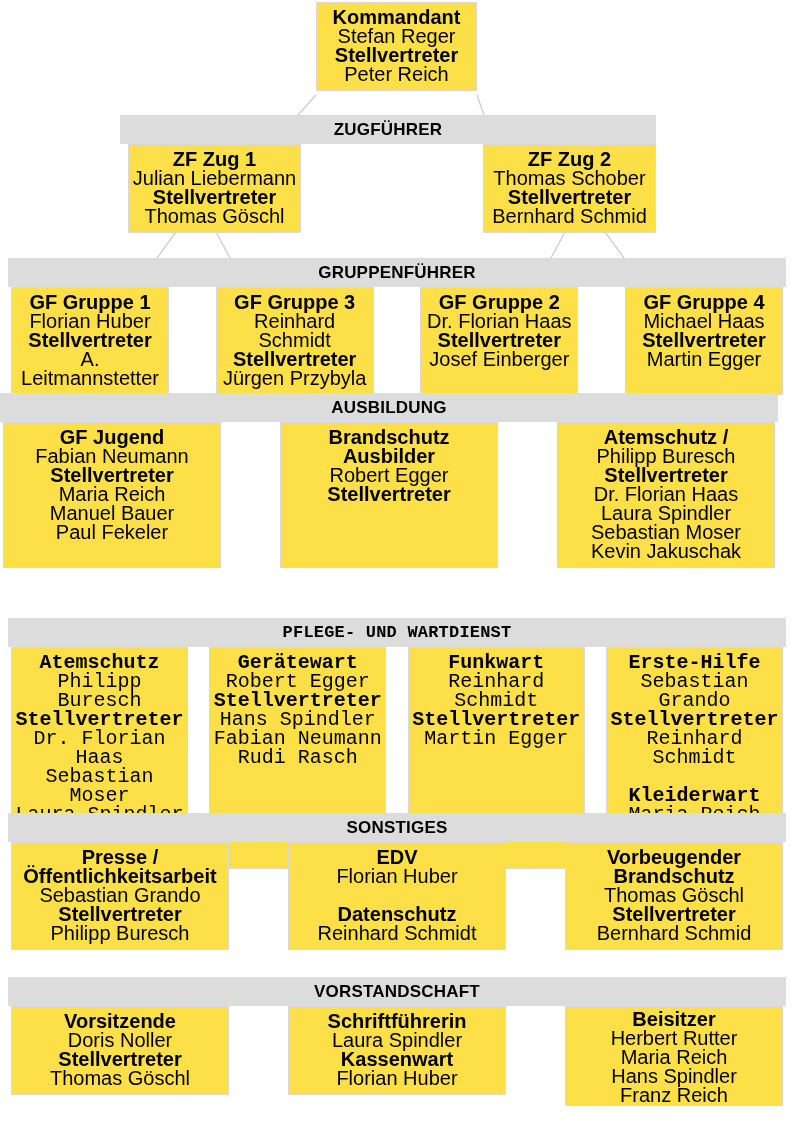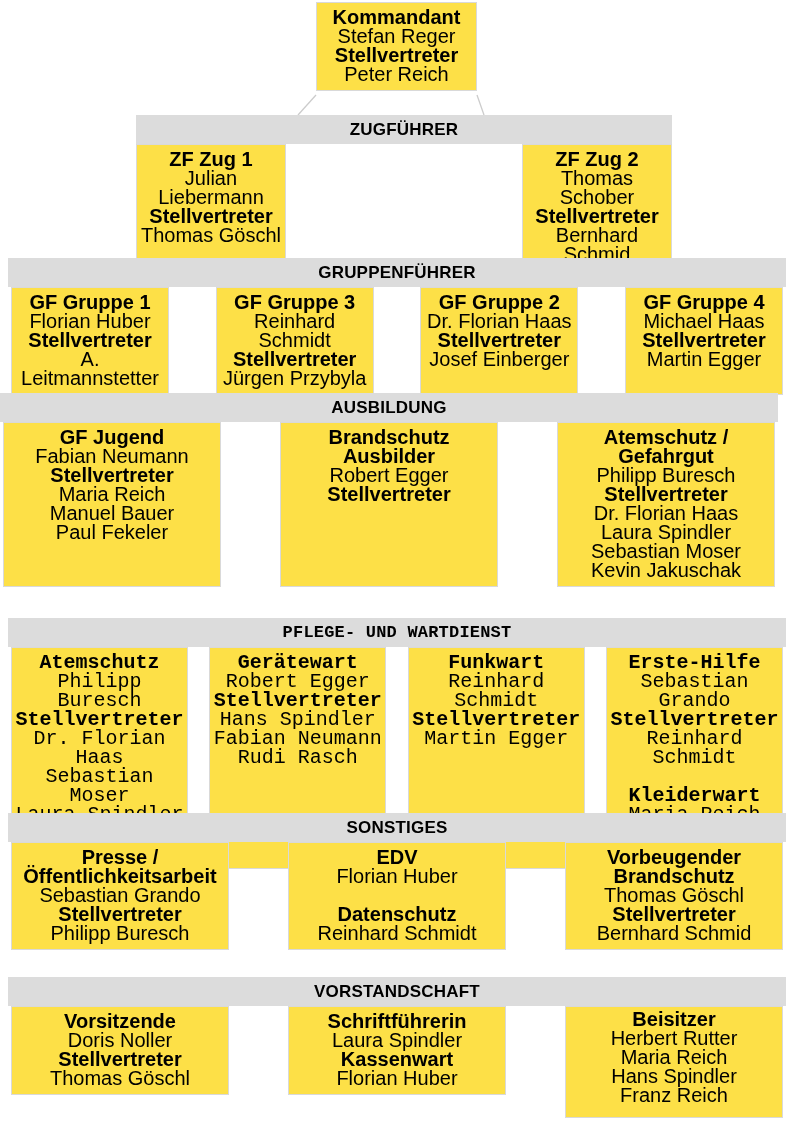--- a/index.html
+++ b/index.html
@@ -33,35 +33,35 @@
   .line.b{font-weight:bold;}
   .root-box{position:absolute;left:316px;top:2px;width:161px;}
   .section{position:absolute;}
   .bar{
     height:29px;line-height:29px;
     background:var(--section-bar);
     text-align:center;font-weight:bold;font-size:17px;
     letter-spacing:0.2px;
   }
   .box-row{display:flex;align-items:stretch;justify-content:space-between;padding:0 3px;}
-  #sec-zugfuehrer{left:136px;top:115px;width:536px;}
+  #sec-zugfuehrer{left:120px;top:115px;width:536px;}
   #sec-zugfuehrer .box-row{padding:0;}
-  #sec-zugfuehrer .box{width:150px;}
+  #sec-zugfuehrer .box{width:173px;margin-left:8px;}
   #sec-gruppenfuehrer{left:8px;top:258px;width:778px;}
   #sec-gruppenfuehrer .box{width:158px;}
   #sec-ausbildung{left:0;top:393px;width:778px;}
   #sec-ausbildung .box{width:218px;}
   #sec-pflege{left:8px;top:618px;width:778px;font-family:Liberation Mono, monospace;}
   #sec-pflege .box{width:177px;}
   #sec-sonstiges{left:8px;top:813px;width:778px;}
   #sec-sonstiges .box{width:218px;}
   #sec-vorstand{left:8px;top:977px;width:778px;}
   #sec-vorstand .box-row{align-items:flex-start;gap:38px;}
   #sec-vorstand .box{width:218px;}
-  #sec-vorstand .box:last-child{padding-top:3px;padding-bottom:12px;}
+  #sec-vorstand .box:last-child{padding-top:3px;padding-bottom:0;}
 </style>
 </head>
 <body>
 
 <div class="page">
 
   <svg class="connectors" width="794" height="1123" viewBox="0 0 794 1123">
     <line class="connector-line" x1="316" y1="95" x2="298" y2="115"></line>
     <line class="connector-line" x1="477" y1="95" x2="484" y2="115"></line>
     <line class="connector-line" x1="176" y1="232" x2="157" y2="258"></line>
@@ -137,21 +137,20 @@
           <span class="line">Paul Fekeler</span>
         </div>
         <div class="box">
           <span class="line b">Brandschutz</span>
           <span class="line b">Ausbilder</span>
           <span class="line">Robert Egger</span>
           <span class="line b">Stellvertreter</span>
         </div>
         <div class="box">
           <span class="line b">Atemschutz /</span>
-          <span class="line b">Gefahrgut</span>
           <span class="line">Philipp Buresch</span>
           <span class="line b">Stellvertreter</span>
           <span class="line">Dr. Florian Haas</span>
           <span class="line">Laura Spindler</span>
           <span class="line">Sebastian Moser</span>
           <span class="line">Kevin Jakuschak</span>
         </div>
       </div>
   </div>
 

